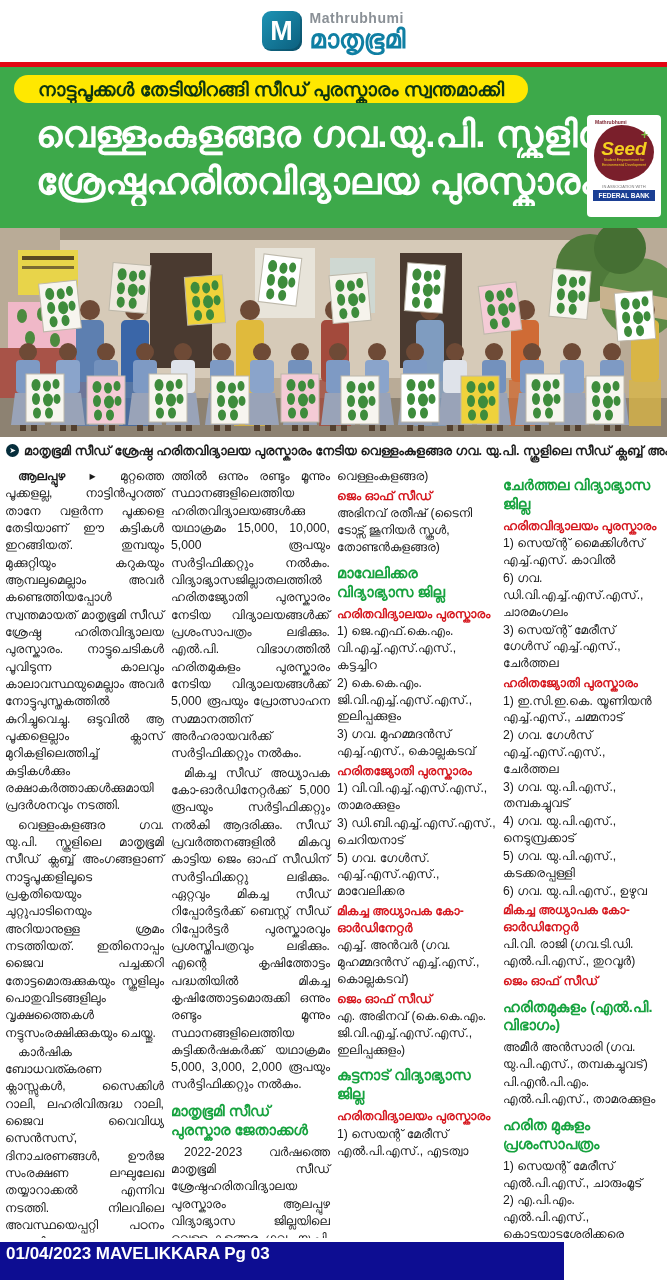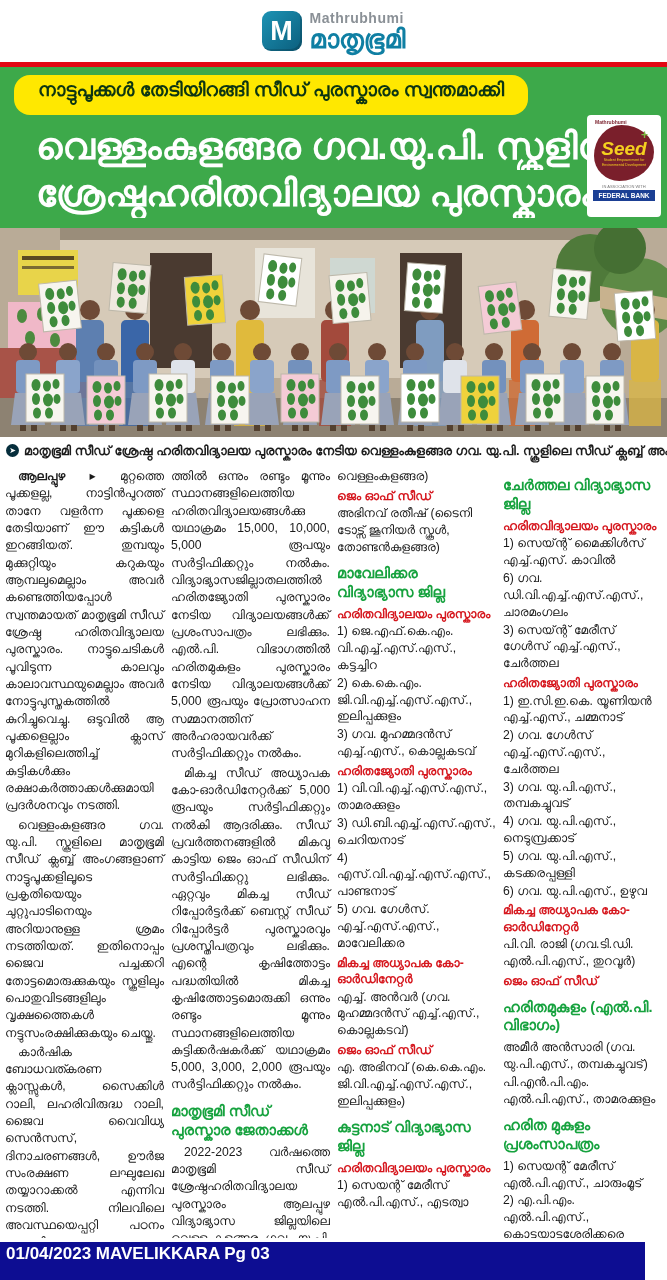--- a/index.html
+++ b/index.html
@@ -13,21 +13,21 @@
   .m-tile span{color:#fff;font-size:27px;font-weight:bold;line-height:1;}
   .brand-col{display:flex;flex-direction:column;line-height:1;}
   .brand-en{color:#8a9096;font-size:14px;font-weight:bold;letter-spacing:.5px;margin-bottom:1px;}
   .brand-ml{color:#0f7fa3;font-size:26px;font-weight:bold;text-align:right;}
 
   .red-strip{height:5px;background:#e30613;}
 
   
   .banner{position:relative;height:161px;background:#3da94a;padding:8px 0 0 14px;box-sizing:border-box;}
   .kicker{display:inline-block;background:#ffe800;color:#0d3512;font-weight:bold;font-size:19px;
-          padding:4px 24px 14px;border-radius:16px;max-width:540px;white-space:nowrap;overflow:hidden;}
+          padding:4px 24px 2px;border-radius:16px;max-width:540px;white-space:nowrap;overflow:hidden;}
   .headline{color:#ffffff;font-weight:bold;font-size:37px;line-height:1.28;margin-top:4px;max-width:575px;}
   .headline div{white-space:nowrap;overflow:hidden;margin-left:22px;}
 
   
   .seed-badge{position:absolute;top:48px;right:6px;width:74px;height:102px;background:#ffffff;border-radius:4px;
               display:flex;flex-direction:column;align-items:center;padding-top:4px;box-sizing:border-box;overflow:hidden;}
   .seed-brand{color:#7a1f2b;font-size:5px;font-weight:bold;align-self:flex-start;margin-left:8px;}
   .seed-blob{width:60px;height:56px;background:#7a1f2b;border-radius:46% 54% 58% 42%/55% 48% 52% 45%;
              display:flex;flex-direction:column;align-items:center;justify-content:center;position:relative;}
   .seed-word{color:#f5d01f;font-size:19px;font-weight:bold;font-style:italic;line-height:1;}
@@ -51,21 +51,21 @@
   .col{flex:1 1 0;min-width:0;color:#1a1a1a;}
   .blk{margin:0 0 2px;}
   .para{font-size:12.2px;line-height:1.42;text-align:justify;text-indent:13px;}
   .para.cont{text-indent:0;}
   .lead strong{font-weight:bold;}
   .h-green{color:#16a23e;font-weight:bold;font-size:14.6px;line-height:1.3;margin:8px 0 4px;text-indent:0;}
   .h-red{color:#d6181f;font-weight:bold;font-size:12.2px;line-height:1.35;margin:3px 0 1px;}
   .item{font-size:12.2px;line-height:1.38;margin:0 0 1px;}
 
   
-  .footer{position:absolute;left:0;bottom:0;width:645px;height:38px;background:#0d0d92;box-sizing:border-box;
+  .footer{position:absolute;left:0;bottom:0;width:564px;height:38px;background:#0d0d92;box-sizing:border-box;
           padding:2px 0 0 6px;}
   .footer span{color:#ffffff;font-size:17px;font-weight:bold;}
 </style>
 </head>
 <body>
 
 <div class="page">
 
   <div class="masthead">
     <div class="m-tile">
@@ -222,21 +222,20 @@
         <div class="blk h-red">ജെം ഓഫ് സീഡ്</div>
         <div class="blk item">അഭിനവ് രതീഷ് (ടൈനി ടോട്സ് ജൂനിയർ സ്കൂൾ, തോണ്ടൻകുളങ്ങര)</div>
         <div class="blk h-green">മാവേലിക്കര വിദ്യാഭ്യാസ ജില്ല</div>
         <div class="blk h-red">ഹരിതവിദ്യാലയം പുരസ്കാരം</div>
         <div class="blk item">1) ജെ.എഫ്.കെ.എം. വി.എച്ച്.എസ്.എസ്., കട്ടച്ചിറ</div>
         <div class="blk item">2) കെ.കെ.എം. ജി.വി.എച്ച്.എസ്.എസ്., ഇലിപ്പക്കുളം</div>
         <div class="blk item">3) ഗവ. മുഹമ്മദൻസ് എച്ച്.എസ്., കൊല്ലകടവ്</div>
         <div class="blk h-red">ഹരിതജ്യോതി പുരസ്കാരം</div>
         <div class="blk item">1) വി.വി.എച്ച്.എസ്.എസ്., താമരക്കുളം</div>
         <div class="blk item">3) ഡി.ബി.എച്ച്.എസ്.എസ്., ചെറിയനാട്</div>
-        <div class="blk item">4) എസ്.വി.എച്ച്.എസ്.എസ്., പാണ്ടനാട്</div>
         <div class="blk item">5) ഗവ. ഗേൾസ്. എച്ച്.എസ്.എസ്., മാവേലിക്കര</div>
         <div class="blk h-red">മികച്ച അധ്യാപക കോ-ഓർഡിനേറ്റർ</div>
         <div class="blk item">എച്ച്. അൻവർ (ഗവ. മുഹമ്മദൻസ് എച്ച്.എസ്., കൊല്ലകടവ്)</div>
         <div class="blk h-red">ജെം ഓഫ് സീഡ്</div>
         <div class="blk item">എ. അഭിനവ് (കെ.കെ.എം. ജി.വി.എച്ച്.എസ്.എസ്., ഇലിപ്പക്കുളം)</div>
         <div class="blk h-green">കുട്ടനാട് വിദ്യാഭ്യാസ ജില്ല</div>
         <div class="blk h-red">ഹരിതവിദ്യാലയം പുരസ്കാരം</div>
         <div class="blk item">1) സെയന്റ് മേരീസ് എൽ.പി.എസ്., എടത്വാ</div>
       </div>
       <div class="col">

